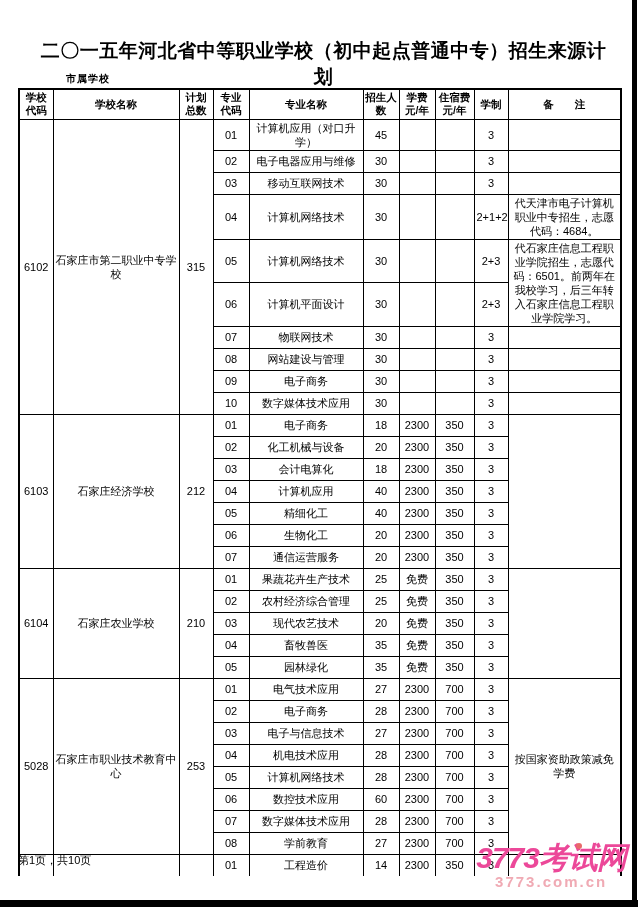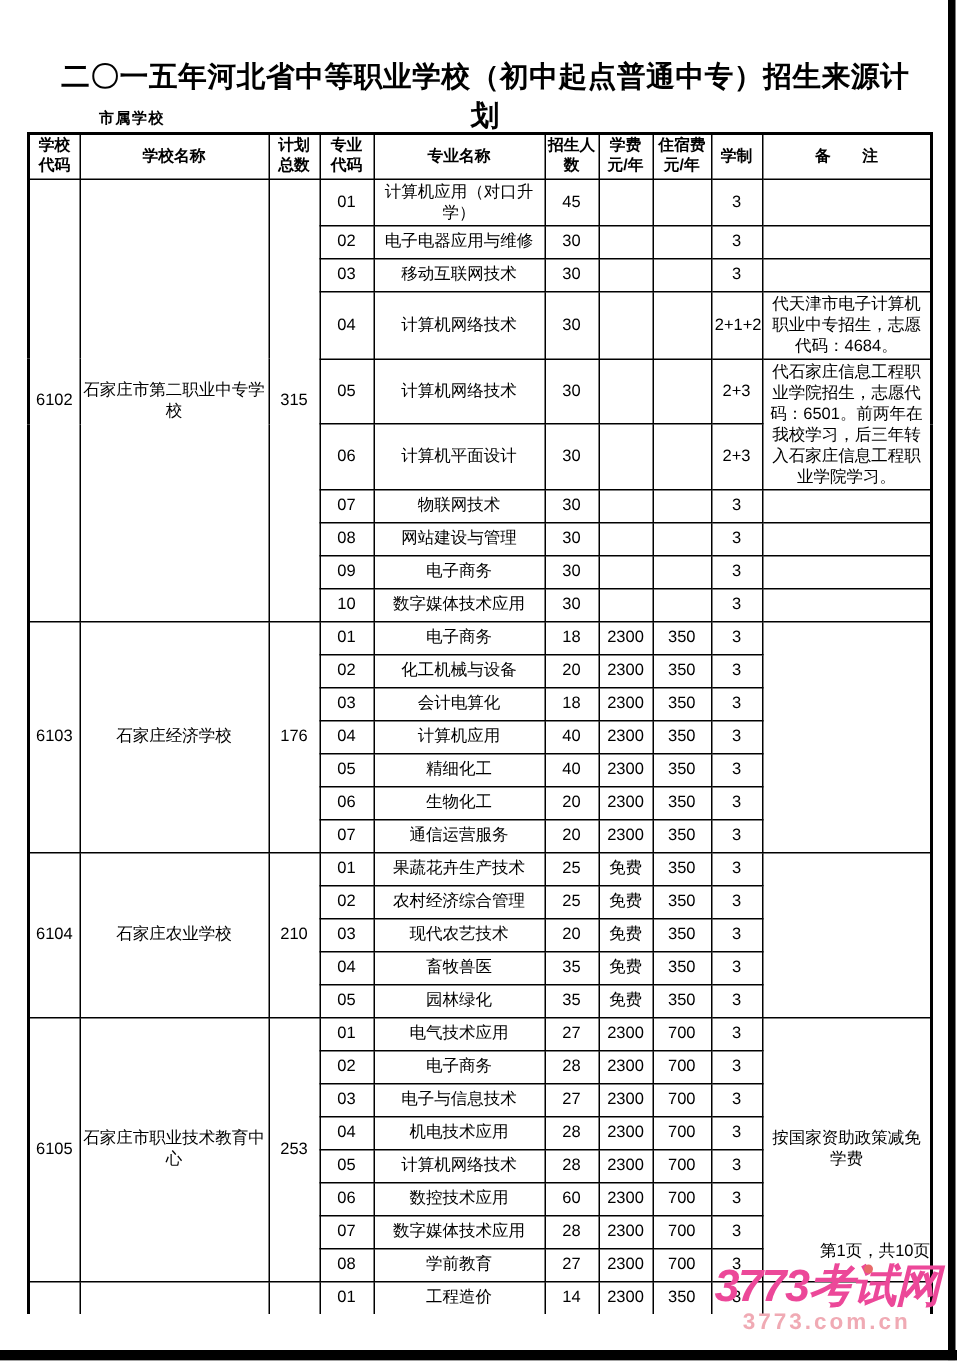--- a/index.html
+++ b/index.html
@@ -49,22 +49,22 @@
   td.mname { font-size:10.5px; }
   td.remark {
     text-align:left;
     font-size:10.5px;
     line-height:15px;
     vertical-align:middle;
     padding:1px 3px;
   }
   tr.cut td { border-bottom:none; }
   .page-footer {
-    position:absolute; top:826px; left:18px; width:602px;
-    text-align:right; font-size:11px;
+    position:absolute; top:853px; left:18px; width:602px;
+    text-align:left; font-size:11px;
   }
   .watermark {
     position:absolute; top:842px; right:12px;
     text-align:center;
   }
   .wm-logo {
     font-size:30px; font-weight:bold; font-style:italic;
     letter-spacing:-1px; line-height:32px;
     position:relative; display:inline-block;
   }
@@ -215,21 +215,21 @@
           <td class="mname">数字媒体技术应用</td>
           <td>30</td>
           <td>&nbsp;</td>
           <td>&nbsp;</td>
           <td>3</td>
           <td class="remark">&nbsp;</td>
         </tr>
         <tr>
           <td rowspan="7">6103</td>
           <td rowspan="7">石家庄经济学校</td>
-          <td rowspan="7">176</td>
+          <td rowspan="7">212</td>
           <td>01</td>
           <td class="mname">电子商务</td>
           <td>18</td>
           <td>2300</td>
           <td>350</td>
           <td>3</td>
           <td rowspan="7" class="remark">&nbsp;</td>
         </tr>
         <tr>
           <td>02</td>
@@ -317,21 +317,21 @@
         </tr>
         <tr>
           <td>05</td>
           <td class="mname">园林绿化</td>
           <td>35</td>
           <td>免费</td>
           <td>350</td>
           <td>3</td>
         </tr>
         <tr>
-          <td rowspan="8">6105</td>
+          <td rowspan="8">5028</td>
           <td rowspan="8">石家庄市职业技术教育中心</td>
           <td rowspan="8">253</td>
           <td>01</td>
           <td class="mname">电气技术应用</td>
           <td>27</td>
           <td>2300</td>
           <td>700</td>
           <td>3</td>
           <td rowspan="8" class="remark">按国家资助政策减免学费</td>
         </tr>

